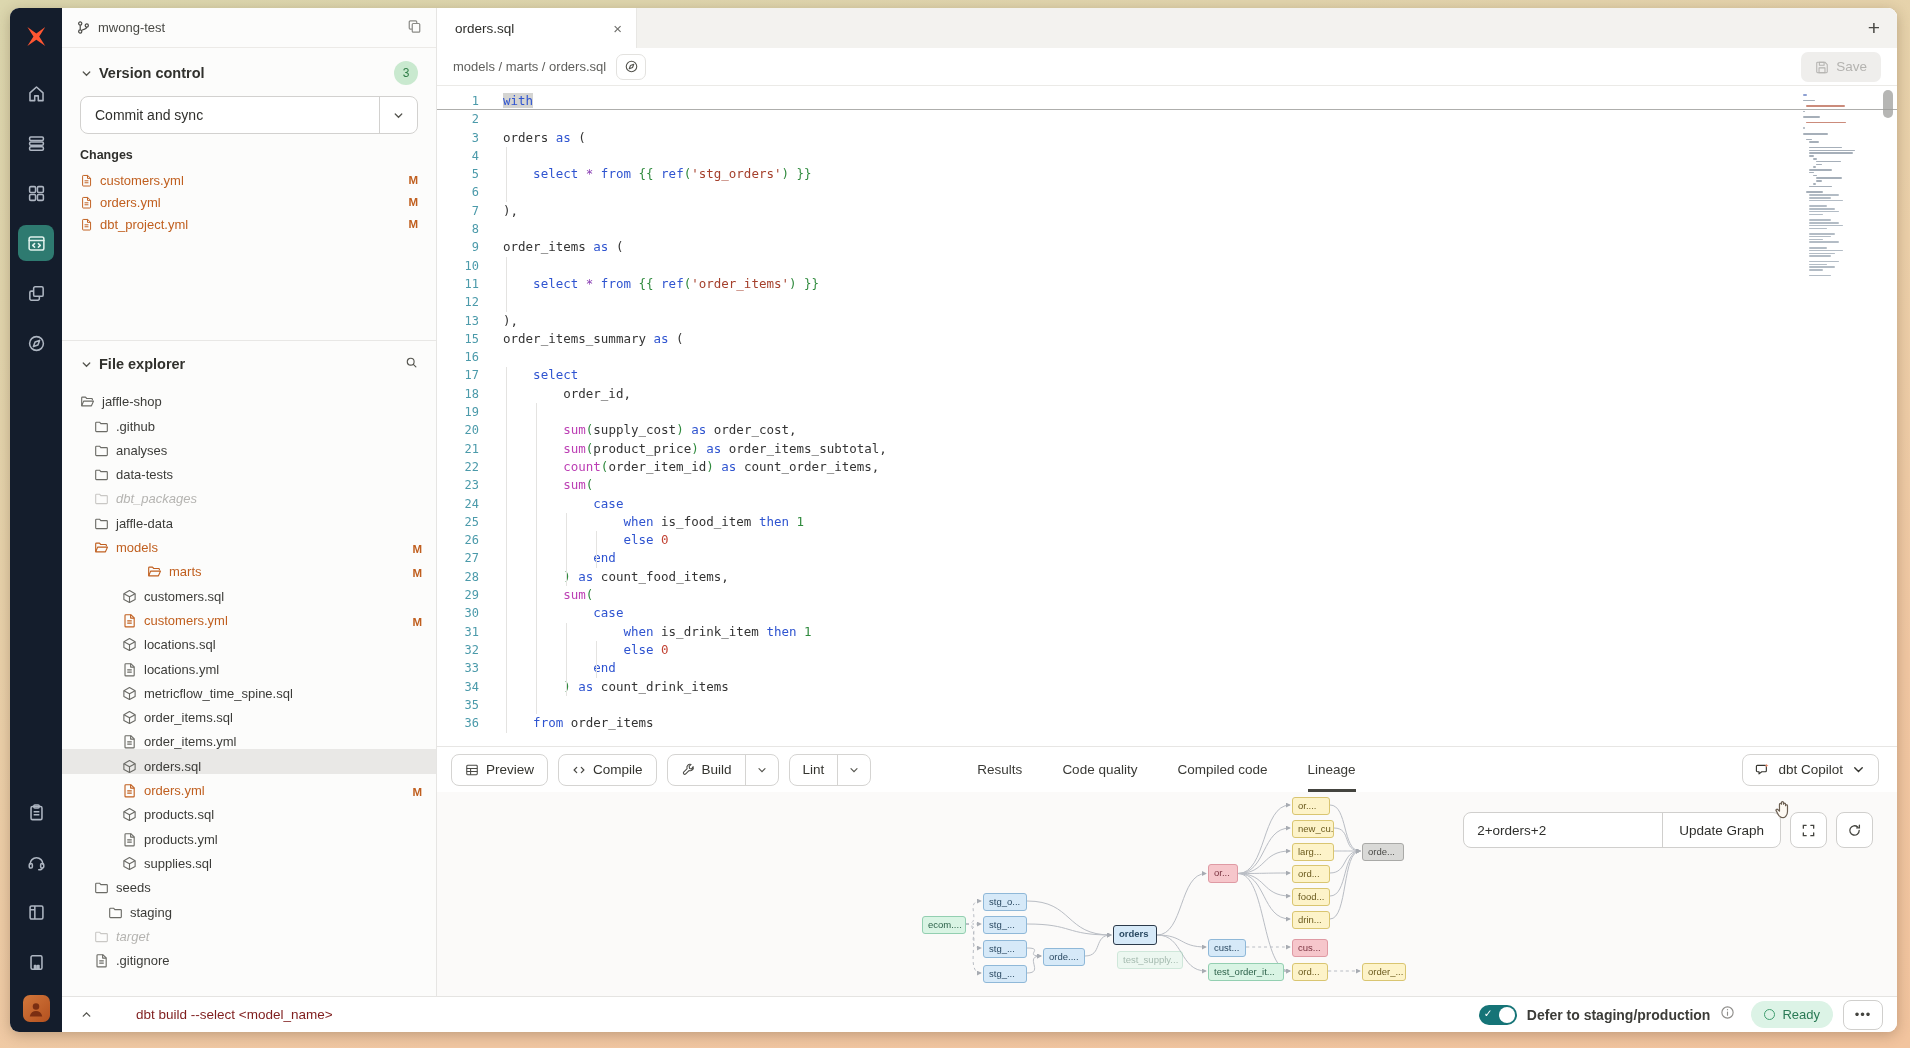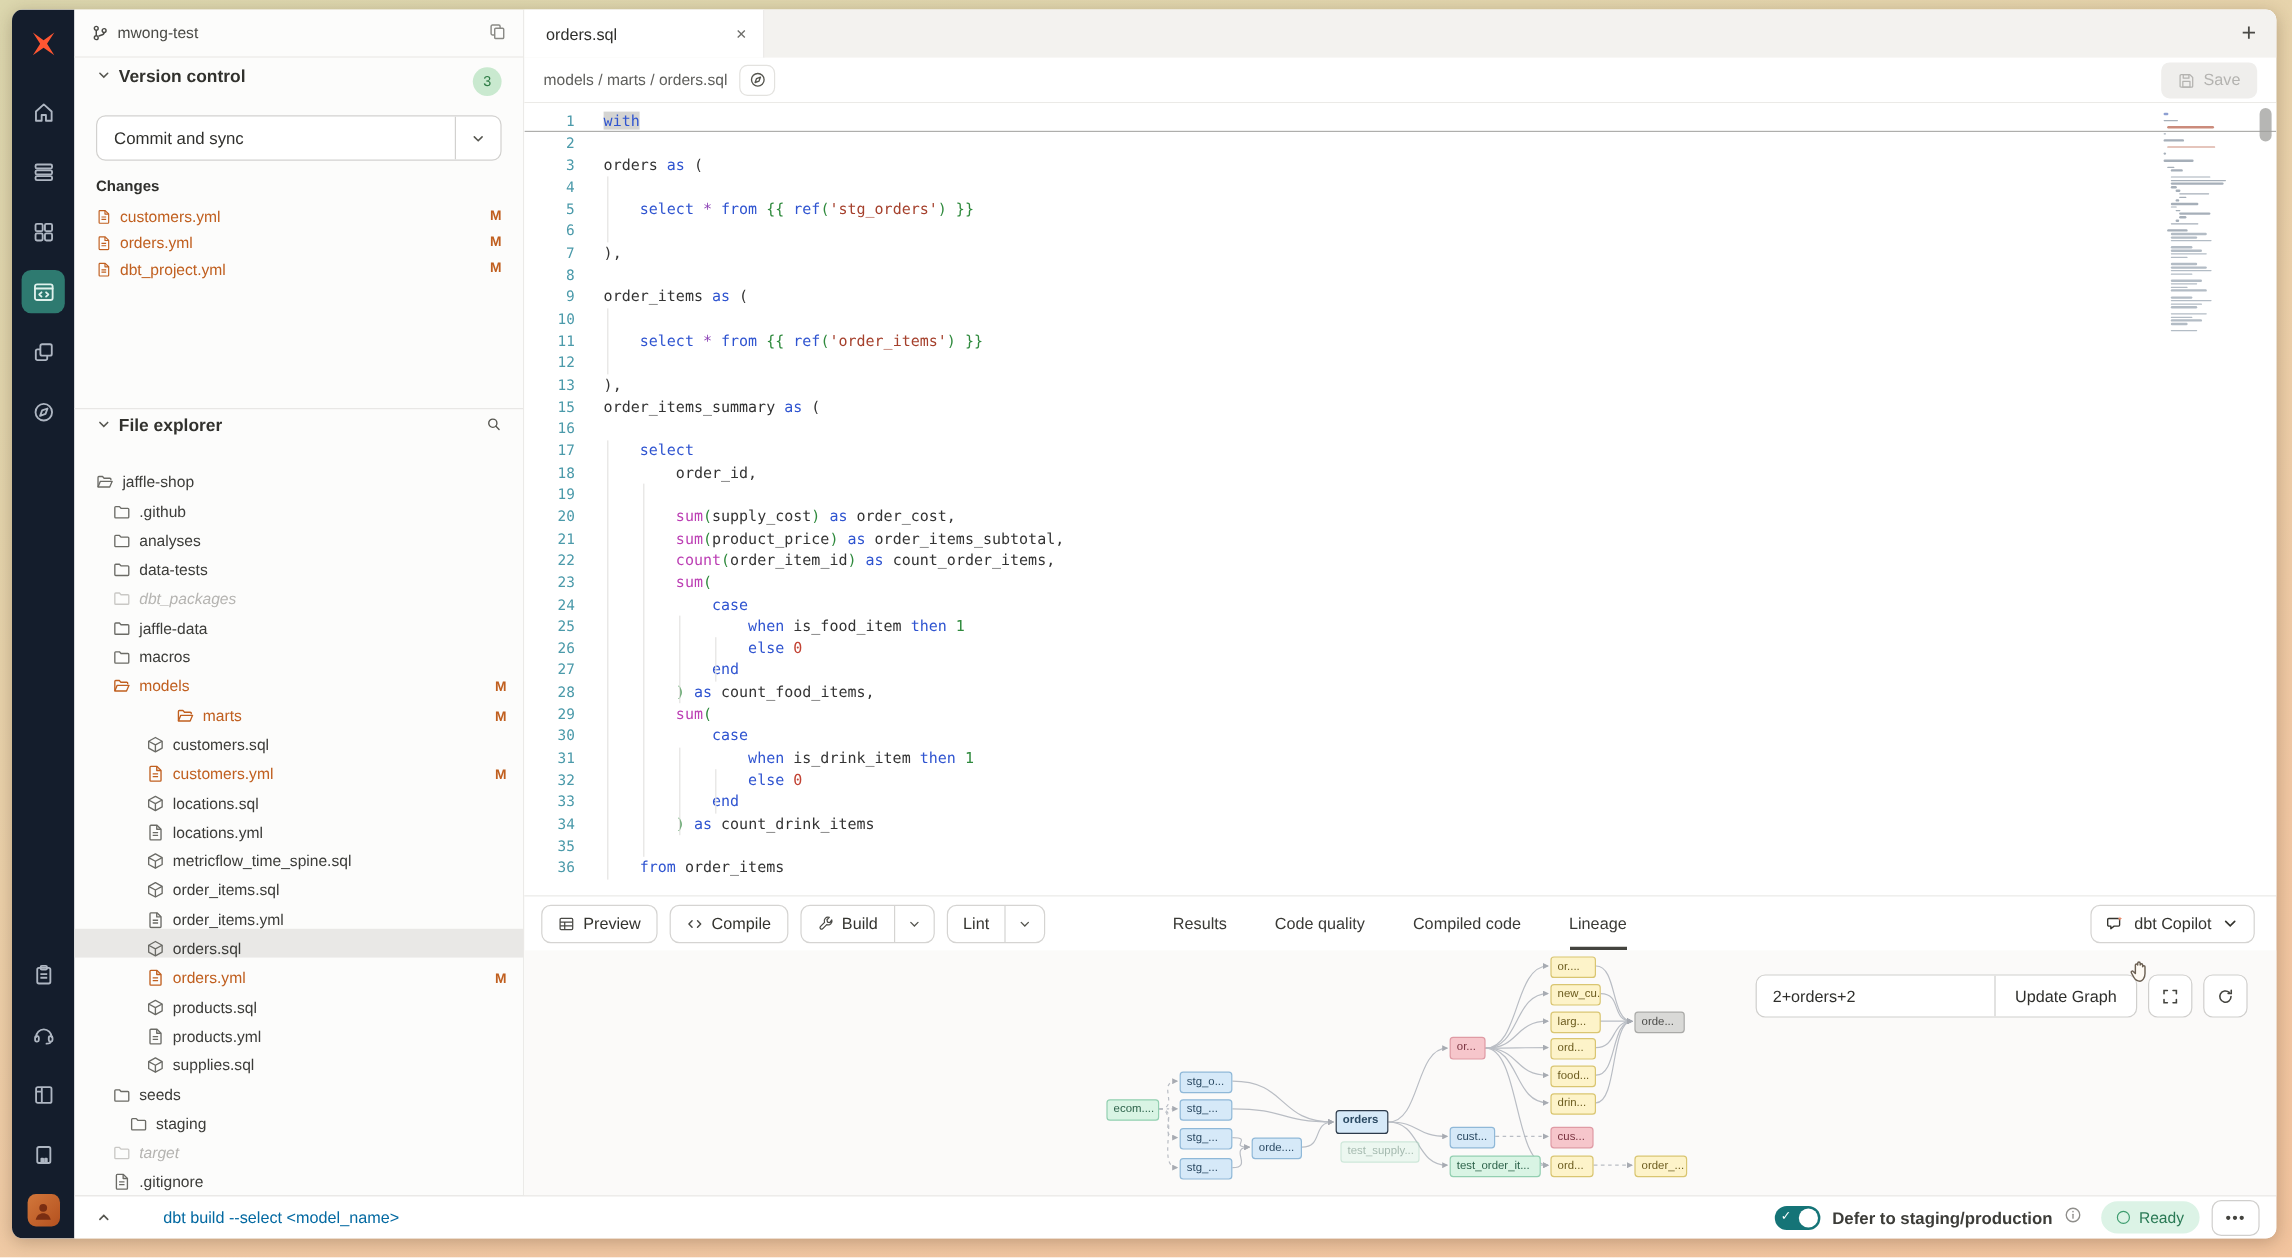--- a/index.html
+++ b/index.html
@@ -25,21 +25,21 @@
 
   .rightpart { flex:1; display:flex; flex-direction:column; min-width:0; }
   .contentrow { flex:1; display:flex; min-height:0; }
 
   
   .sidebar { width:375px; flex:none; background:#fcfcfb; border-right:1px solid #e6e5e3; display:flex; flex-direction:column; font-size:13px; color:#3c3c39; }
   .side-header { height:40px; flex:none; border-bottom:1px solid #eceae7; display:flex; align-items:center; padding:0 14px; gap:7px; color:#4a4a46; }
   .side-header svg { width:15px; height:15px; }
   .side-header .copy { margin-left:auto; color:#8a8a86; cursor:pointer; }
   .vc { padding:8px 18px 0; height:292px; flex:none; }
-  .sec-head { display:flex; align-items:flex-start; gap:6px; height:34px; }
+  .sec-head { display:flex; align-items:center; gap:6px; height:34px; }
   .sec-head svg { width:13px; height:13px; color:#55554f; }
   .sec-title { font-weight:bold; font-size:14.5px; color:#31312d; }
   .badge { margin-left:auto; min-width:24px; height:24px; border-radius:12px; background:#c9e9cf; color:#2f7d46;
     font-size:12px; display:flex; align-items:center; justify-content:center; padding:0 7px; }
   .commit { margin:6px 0 14px; height:38px; border:1px solid #d2d1cf; border-radius:8px; background:#fff; display:flex; align-items:stretch; overflow:hidden; cursor:pointer;text-align:center; }
   .commit .lbl { flex:1; display:flex; align-items:center; padding-left:14px; font-size:14px; color:#2f2f2c; }
   .commit .chev { width:38px; border-left:1px solid #d2d1cf; display:flex; align-items:center; justify-content:center; color:#55554f; }
   .commit .chev svg { width:13px; height:13px; }
   .changes-lbl { font-size:12.5px; font-weight:bold; color:#2f2f2c; margin:4px 0 7px; }
   .chg-row { display:flex; align-items:center; gap:7px; height:22px; color:#c05f1f; cursor:pointer; }
@@ -116,21 +116,21 @@
   .gsel { display:flex; border:1px solid #d0cfcd; border-radius:8px; background:#fff; overflow:hidden; }
   .gsel .val { width:198px; display:flex; align-items:center; padding-left:13px; font-size:13.5px; color:#2f2f2c; }
   .gsel .upd { border-left:1px solid #d0cfcd; display:flex; align-items:center; padding:0 16px; font-size:13.5px; color:#2f2f2c; cursor:pointer; }
   .sqbtn { width:37px; border:1px solid #d0cfcd; border-radius:8px; background:#fff; display:flex; align-items:center; justify-content:center; color:#44443f; cursor:pointer; }
   .sqbtn svg { width:15px; height:15px; }
 
   
   .bottombar { height:36px; flex:none; border-top:1px solid #e5e4e2; background:#fff; display:flex; align-items:center; padding:0 14px 0 6px; gap:10px; }
   .collapse { width:36px; height:28px; display:flex; align-items:center; justify-content:center; color:#55554f; cursor:pointer; }
   .collapse svg { width:13px; height:13px; }
-  .cmdtext { font-size:13.5px; color:#0369a1; margin-left:22px; }
+  .cmdtext { font-size:13.5px; color:#7f1d1d; margin-left:22px; }
   .brt { margin-left:auto; display:flex; align-items:center; gap:10px; }
   .toggle { width:38px; height:20px; border-radius:10px; background:#157477; position:relative; cursor:pointer; flex:none; }
   .toggle .knob { position:absolute; right:2px; top:2px; width:16px; height:16px; border-radius:8px; background:#fff; }
   .toggle .chk { position:absolute; left:5px; top:2.5px; color:#fff; font-size:10.5px; }
   .deferlbl { font-size:14px; font-weight:bold; color:#3c3c38; }
   .infoic { color:#8f8e8b; } .infoic svg { width:15px; height:15px; }
   .ready { height:27px; border-radius:14px; background:#dcf3e6; color:#2a7a55; display:flex; align-items:center; gap:7px; padding:0 13px; font-size:13px; margin-left:6px; }
   .ready .cir { width:11px; height:11px; border:1.6px solid #3f9d6f; border-radius:6px; }
   .dotsbtn { width:40px; height:30px; border:1px solid #d0cfcd; border-radius:8px; display:flex; align-items:center; justify-content:center; color:#44443f; letter-spacing:1px; font-size:13px; cursor:pointer; }
 
@@ -333,26 +333,20 @@
                   <svg viewBox="0 0 16 16" fill="none" stroke="currentColor" stroke-width="1.2" stroke-linejoin="round">
                     <path d="M1.8 4.2a.8.8 0 0 1 .8-.8h3.3l1.4 1.5h6.1a.8.8 0 0 1 .8.8v6.9a.8.8 0 0 1-.8.8H2.6a.8.8 0 0 1-.8-.8z"></path>
                   </svg>
                   <span>dbt_packages</span>
                 </div>
                 <div class="trow" style="padding-left: 32px;">
                   <svg viewBox="0 0 16 16" fill="none" stroke="currentColor" stroke-width="1.2" stroke-linejoin="round">
                     <path d="M1.8 4.2a.8.8 0 0 1 .8-.8h3.3l1.4 1.5h6.1a.8.8 0 0 1 .8.8v6.9a.8.8 0 0 1-.8.8H2.6a.8.8 0 0 1-.8-.8z"></path>
                   </svg>
                   <span>jaffle-data</span>
-                </div>
-                <div class="trow" style="padding-left: 32px;">
-                  <svg viewBox="0 0 16 16" fill="none" stroke="currentColor" stroke-width="1.2" stroke-linejoin="round">
-                    <path d="M1.8 4.2a.8.8 0 0 1 .8-.8h3.3l1.4 1.5h6.1a.8.8 0 0 1 .8.8v6.9a.8.8 0 0 1-.8.8H2.6a.8.8 0 0 1-.8-.8z"></path>
-                  </svg>
-                  <span>macros</span>
                 </div>
                 <div class="trow mod" style="padding-left: 32px;">
                   <svg viewBox="0 0 16 16" fill="none" stroke="currentColor" stroke-width="1.2" stroke-linejoin="round">
                     <path d="M1.8 12.6V4.1a.8.8 0 0 1 .8-.8h3.2l1.4 1.5h5.2a.8.8 0 0 1 .8.8v1.1"></path>
                     <path d="m1.8 12.6 2.1-5h10.5l-2.2 5z"></path>
                   </svg>
                   <span>models</span>
                   <span class="m">M</span>
                 </div>
                 <div class="trow mod" style="padding-left: 70px; margin-left: 15px;">

